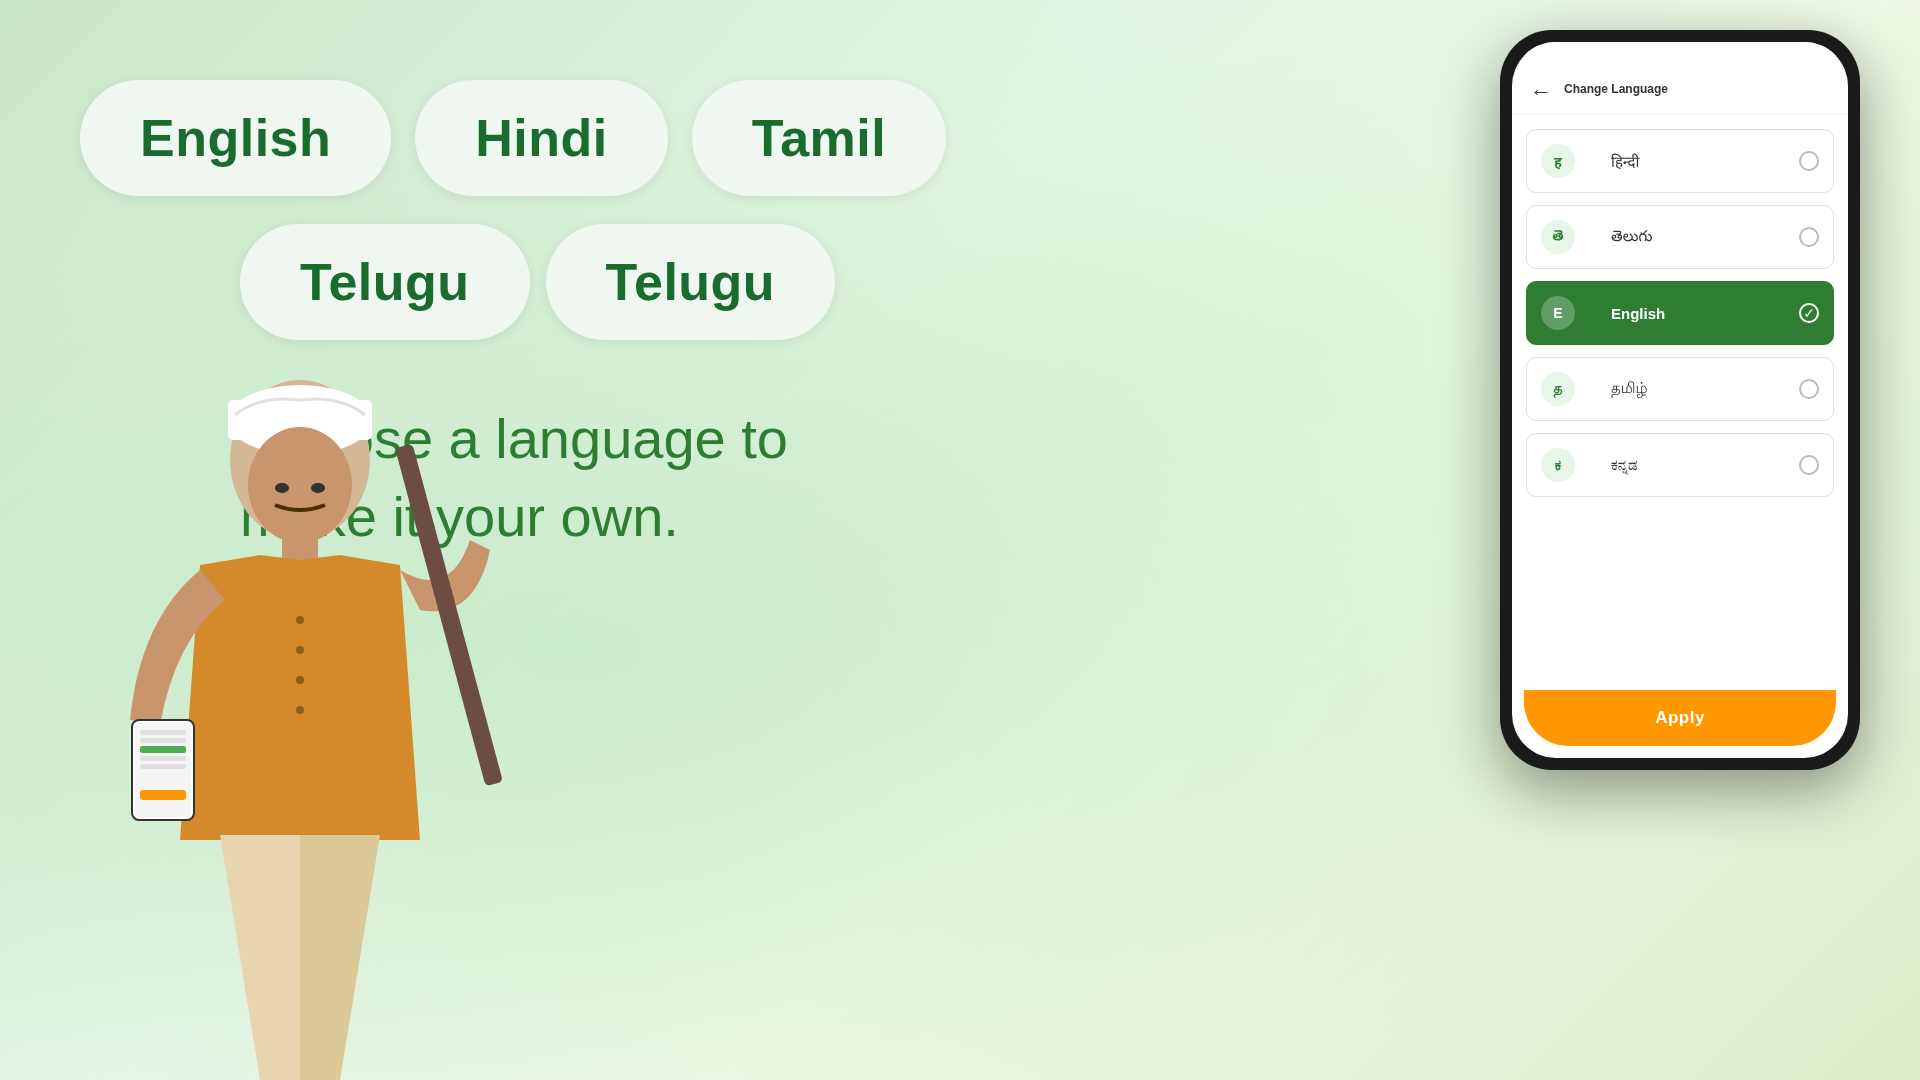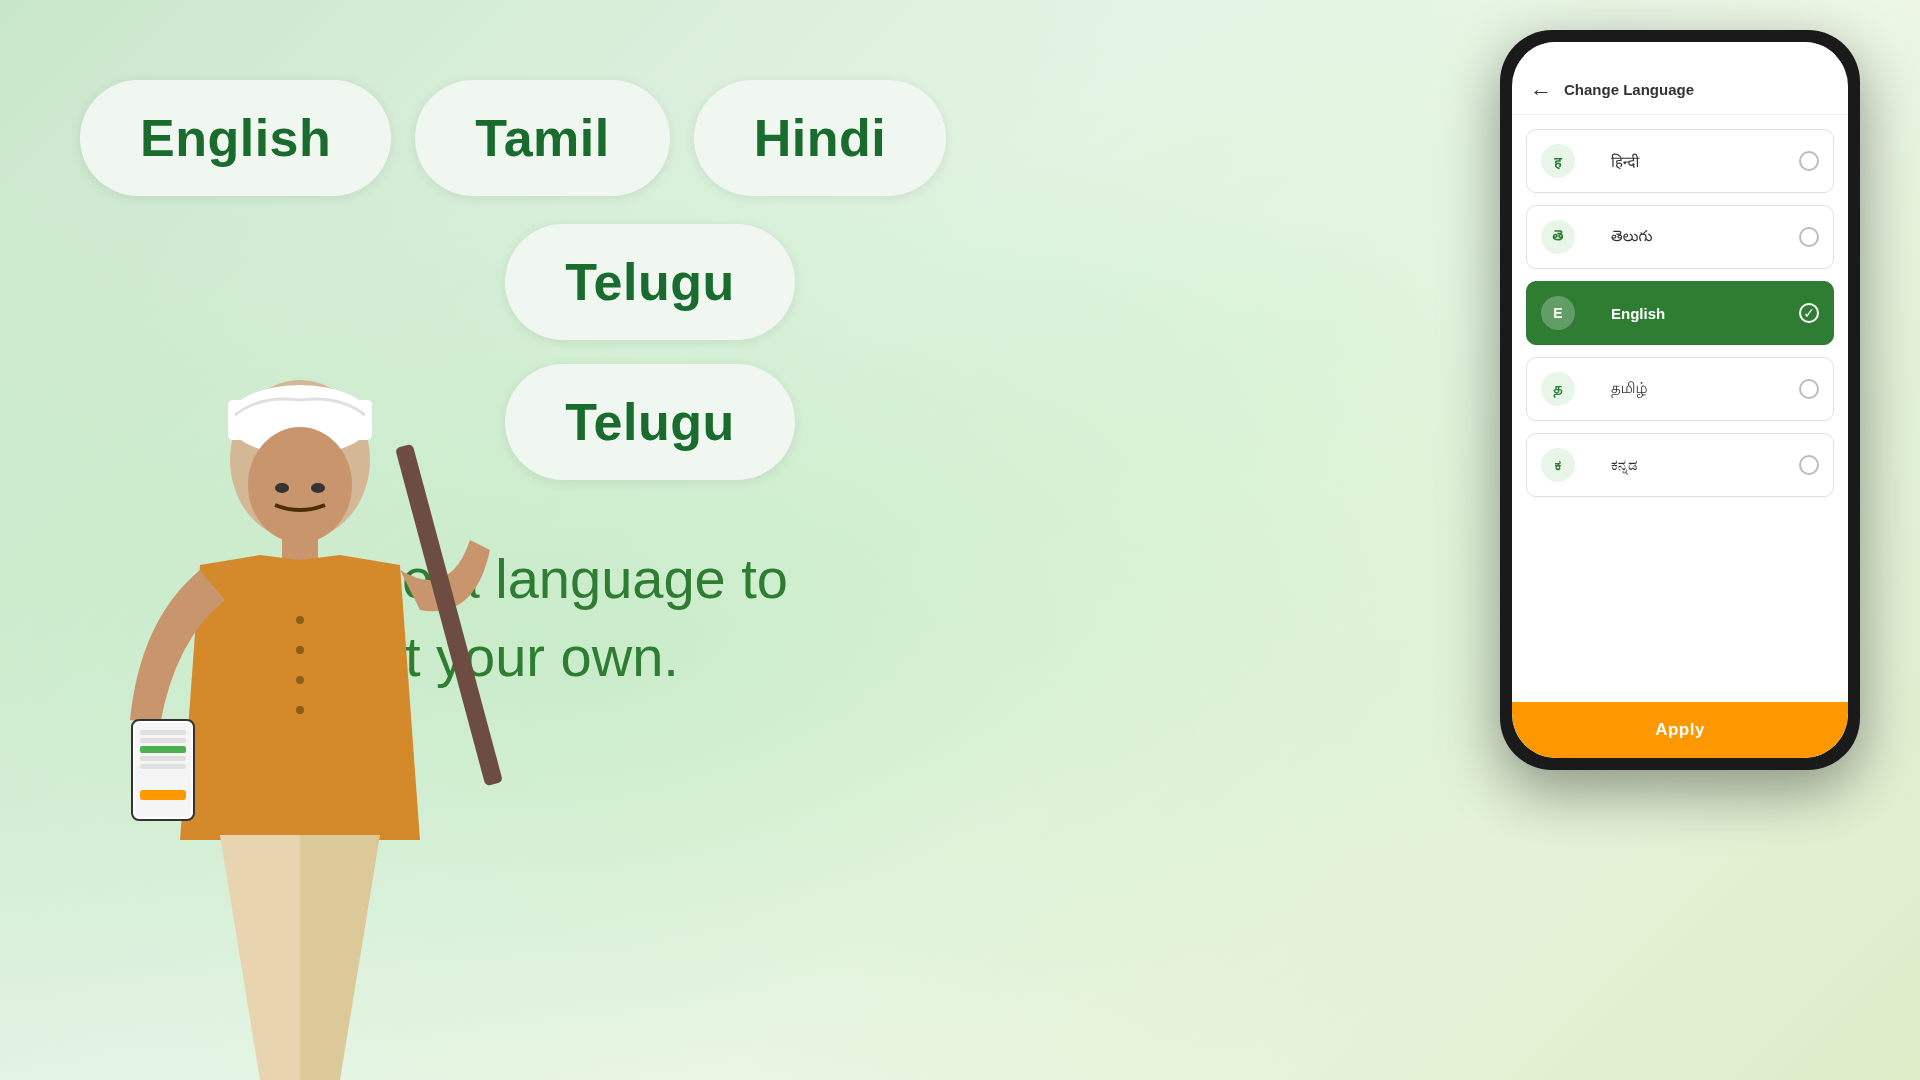--- a/index.html
+++ b/index.html
@@ -43,24 +43,23 @@
       font-size: 52px;
       font-weight: 800;
       color: #1a6b2e;
       letter-spacing: 0.5px;
       box-shadow: 0 2px 12px rgba(0,0,0,0.08);
       white-space: nowrap;
     }
 
     .pills-row-2 {
       display: flex;
-      gap: 24px;
+      gap: 16px;
       margin-bottom: 60px;
       padding-left: 160px;
-      flex-direction: column;
     }
 
     .tagline {
       font-size: 56px;
       color: #2e7d32;
       font-weight: 400;
       line-height: 1.4;
       padding-left: 160px;
       margin-top: 20px;
     }
@@ -115,21 +114,21 @@
     }
 
     .back-btn {
       font-size: 22px;
       color: #333;
       margin-right: 12px;
       cursor: pointer;
     }
 
     .phone-title {
-      font-size: 15px;
+      font-size: 12px;
       font-weight: 600;
       color: #333;
     }
 
     
     .lang-list {
       flex: 1;
       padding: 14px 14px 0;
       overflow: hidden;
     }
@@ -194,21 +193,21 @@
 
     .radio-circle.checked {
       border-color: white;
       background: transparent;
       font-size: 14px;
       color: white;
     }
 
     
     .apply-btn {
-      margin: 0;
+      margin: 12px;
       padding: 18px;
       background: #ff9800;
       border: none;
       color: white;
       font-size: 17px;
       font-weight: 600;
       cursor: pointer;
       letter-spacing: 0.5px;
       border-radius: 0 0 44px 44px;
     }
@@ -229,24 +228,24 @@
 
 <div class="bg-overlay"></div>
 
 <div class="left-content">
 
   <div class="pills-row">
     <div class="lang-pill">
       <span>English</span>
     </div>
     <div class="lang-pill">
+      <span>Hindi</span>
+    </div>
+    <div class="lang-pill">
       <span>Tamil</span>
-    </div>
-    <div class="lang-pill">
-      <span>Hindi</span>
     </div>
   </div>
 
   <div class="pills-row pills-row-2">
     <div class="lang-pill">
       <span>Telugu</span>
     </div>
     <div class="lang-pill">
       <span>Telugu</span>
     </div>

